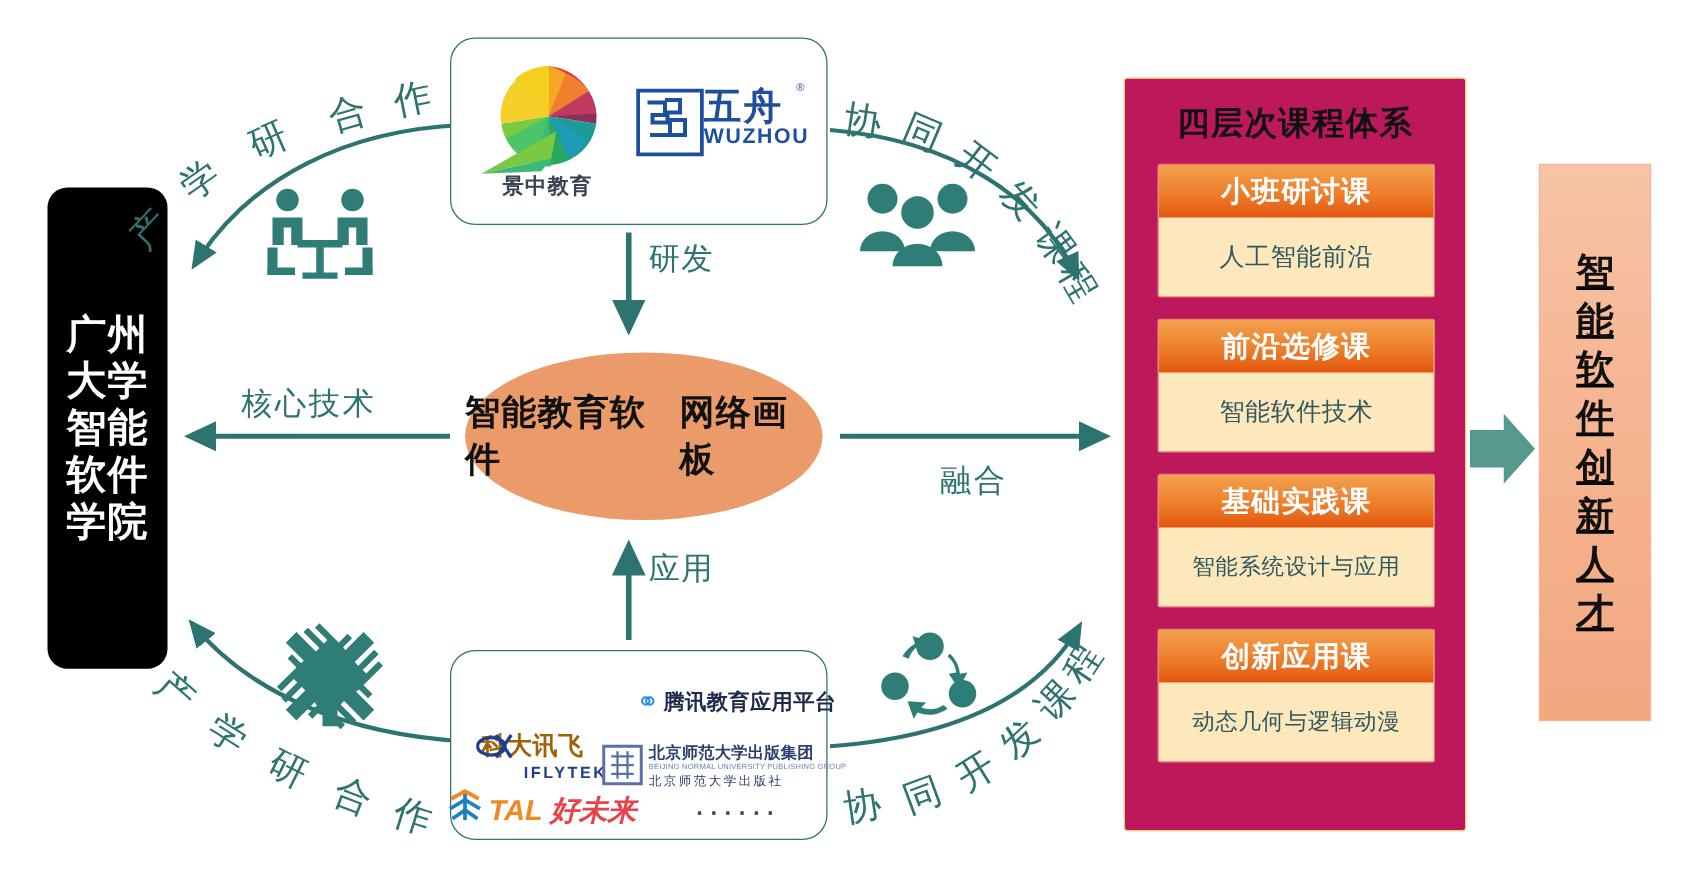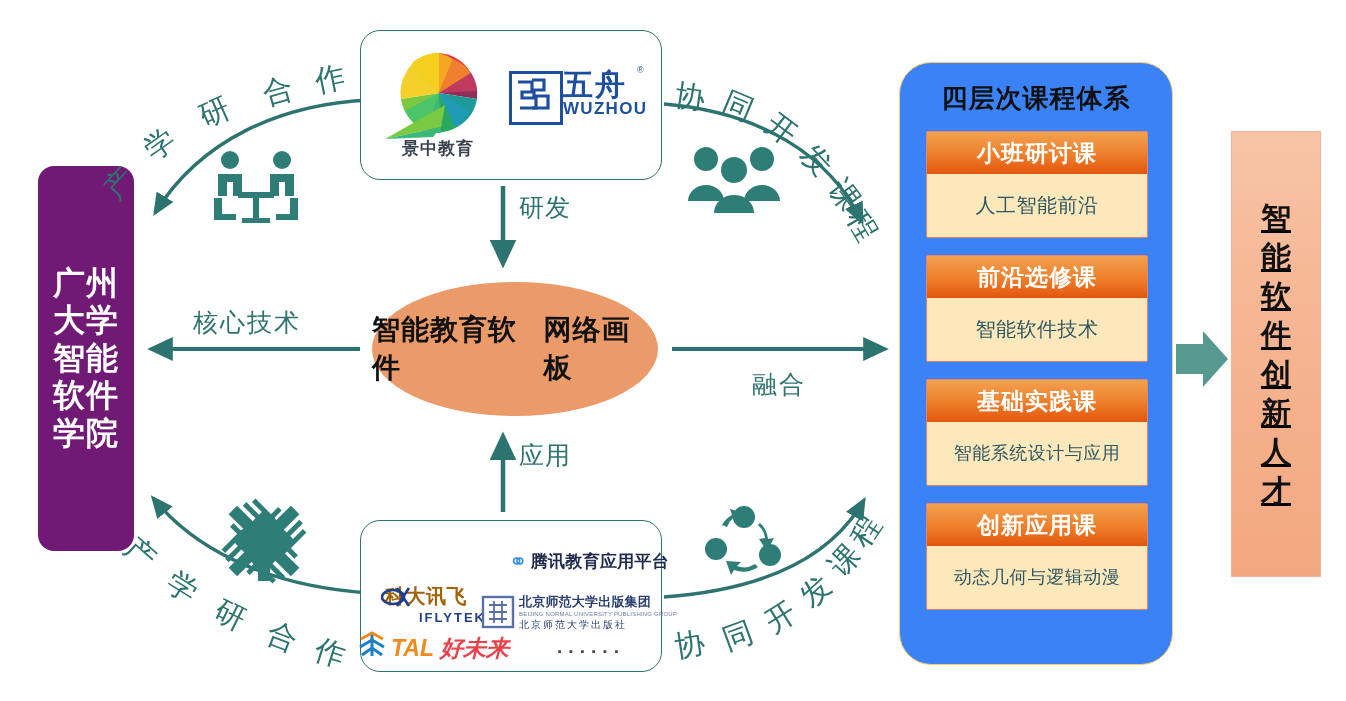--- a/index.html
+++ b/index.html
@@ -8,22 +8,22 @@
     background:#ffffff;
     font-family:"Liberation Sans","DejaVu Sans",sans-serif;
     overflow:hidden;
     position:relative;
   }
   #stage{position:absolute;left:0;top:0;width:1346px;height:701px;}
   .abs{position:absolute;}
 
   
   #left-box{
-    left:38px;top:166px;width:96px;height:385px;
-    background:#701a75;border-radius:16px;
+    left:38px;top:150px;width:96px;height:385px;
+    background:#000000;border-radius:16px;
     display:flex;align-items:center;justify-content:center;
   }
   #left-box .vtext{
     color:#ffffff;font-weight:bold;font-size:32px;line-height:1.17;
     text-align:center;letter-spacing:1px;
     width:66px;word-break:break-all;
   }
 
   
   #right-box{
@@ -82,21 +82,21 @@
     background:#eb9a6a;border-radius:50%;
     display:flex;align-items:center;justify-content:center;
   }
   #center-ellipse .line{
     color:#111;font-weight:bold;font-size:28px;line-height:1.35;letter-spacing:1px;
   }
 
   
   #course-panel{
     left:899px;top:62px;width:272px;height:601px;
-    background:#3b82f6;border-radius:32px;
+    background:#be185d;border-radius:3px;
     border:1px solid #fccf6c;
   }
   #panel-title{
     position:absolute;left:0;top:18px;width:272px;text-align:center;
     font-size:26px;font-weight:bold;color:#111;letter-spacing:1px;
   }
   .course-card{
     position:absolute;left:26px;width:220px;height:105px;
     border:1px solid #e8806a;border-radius:2px;overflow:hidden;
     background:#fde8bc;

